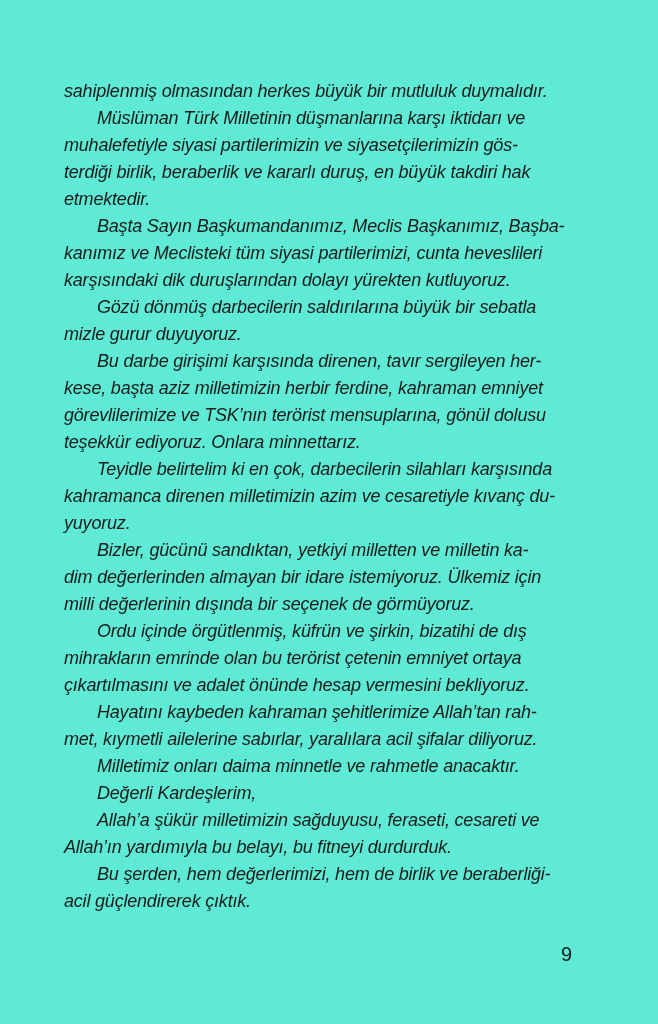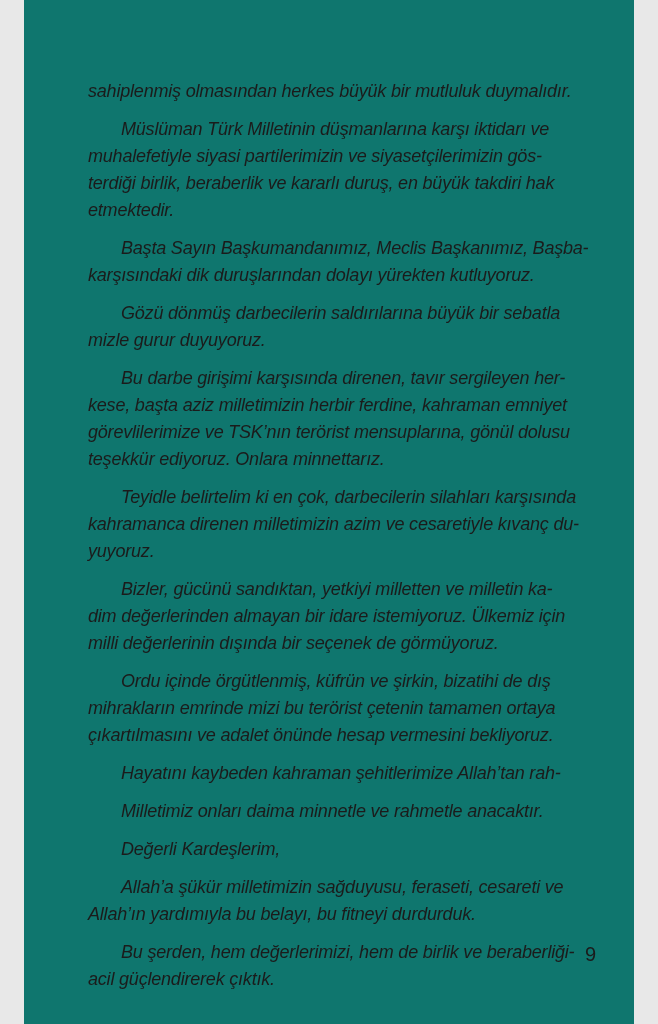--- a/index.html
+++ b/index.html
@@ -1,41 +1,41 @@
 <!DOCTYPE html>
 <html><head>
 <meta charset="utf-8">
 <style>
   html, body { margin: 0; padding: 0; background: #e8e8e8; }
   .page {
     position: relative;
-    width: 610px;
+    width: 658px;
     height: 1024px;
-    background: #0f766e;
+    background: #5eead4;
     margin: 0 auto;
     overflow: hidden;
     font-family: "Liberation Sans", sans-serif;
   }
   .text-block {
     position: absolute;
     top: 78px;
     left: 64px;
     width: 534px;
   }
   .para { margin: 0; padding: 0; }
   .line {
     white-space: nowrap;
     font-style: italic;
     font-size: 18px;
     line-height: 27px;
     letter-spacing: -0.2px;
     color: #1b1b1b;
     text-align: left;
   }
-  .indent { padding-left: 33px; margin-top: 11px; }
+  .indent { padding-left: 33px; }
   .page-number {
     position: absolute;
     top: 941px;
     left: 561px;
     font-style: normal;
     font-size: 20px;
     line-height: 27px;
     color: #1b1b1b;
   }
 </style>
@@ -51,20 +51,21 @@
 
     <div class="para">
       <div class="line indent">Müslüman Türk Milletinin düşmanlarına karşı iktidarı ve</div>
       <div class="line">muhalefetiyle siyasi partilerimizin ve siyasetçilerimizin gös-</div>
       <div class="line">terdiği birlik, beraberlik ve kararlı duruş, en büyük takdiri hak</div>
       <div class="line">etmektedir.</div>
     </div>
 
     <div class="para">
       <div class="line indent">Başta Sayın Başkumandanımız, Meclis Başkanımız, Başba-</div>
+      <div class="line">kanımız ve Meclisteki tüm siyasi partilerimizi, cunta heveslileri</div>
       <div class="line">karşısındaki dik duruşlarından dolayı yürekten kutluyoruz.</div>
     </div>
 
     <div class="para">
       <div class="line indent">Gözü dönmüş darbecilerin saldırılarına büyük bir sebatla</div>
       <div class="line">mizle gurur duyuyoruz.</div>
     </div>
 
     <div class="para">
       <div class="line indent">Bu darbe girişimi karşısında direnen, tavır sergileyen her-</div>
@@ -80,26 +81,27 @@
     </div>
 
     <div class="para">
       <div class="line indent">Bizler, gücünü sandıktan, yetkiyi milletten ve milletin ka-</div>
       <div class="line">dim değerlerinden almayan bir idare istemiyoruz. Ülkemiz için</div>
       <div class="line">milli değerlerinin dışında bir seçenek de görmüyoruz.</div>
     </div>
 
     <div class="para">
       <div class="line indent">Ordu içinde örgütlenmiş, küfrün ve şirkin, bizatihi de dış</div>
-      <div class="line">mihrakların emrinde mizi bu terörist çetenin tamamen ortaya</div>
+      <div class="line">mihrakların emrinde olan bu terörist çetenin emniyet ortaya</div>
       <div class="line">çıkartılmasını ve adalet önünde hesap vermesini bekliyoruz.</div>
     </div>
 
     <div class="para">
       <div class="line indent">Hayatını kaybeden kahraman şehitlerimize Allah’tan rah-</div>
+      <div class="line">met, kıymetli ailelerine sabırlar, yaralılara acil şifalar diliyoruz.</div>
     </div>
 
     <div class="para">
       <div class="line indent">Milletimiz onları daima minnetle ve rahmetle anacaktır.</div>
     </div>
 
     <div class="para">
       <div class="line indent">Değerli Kardeşlerim,</div>
     </div>
 

